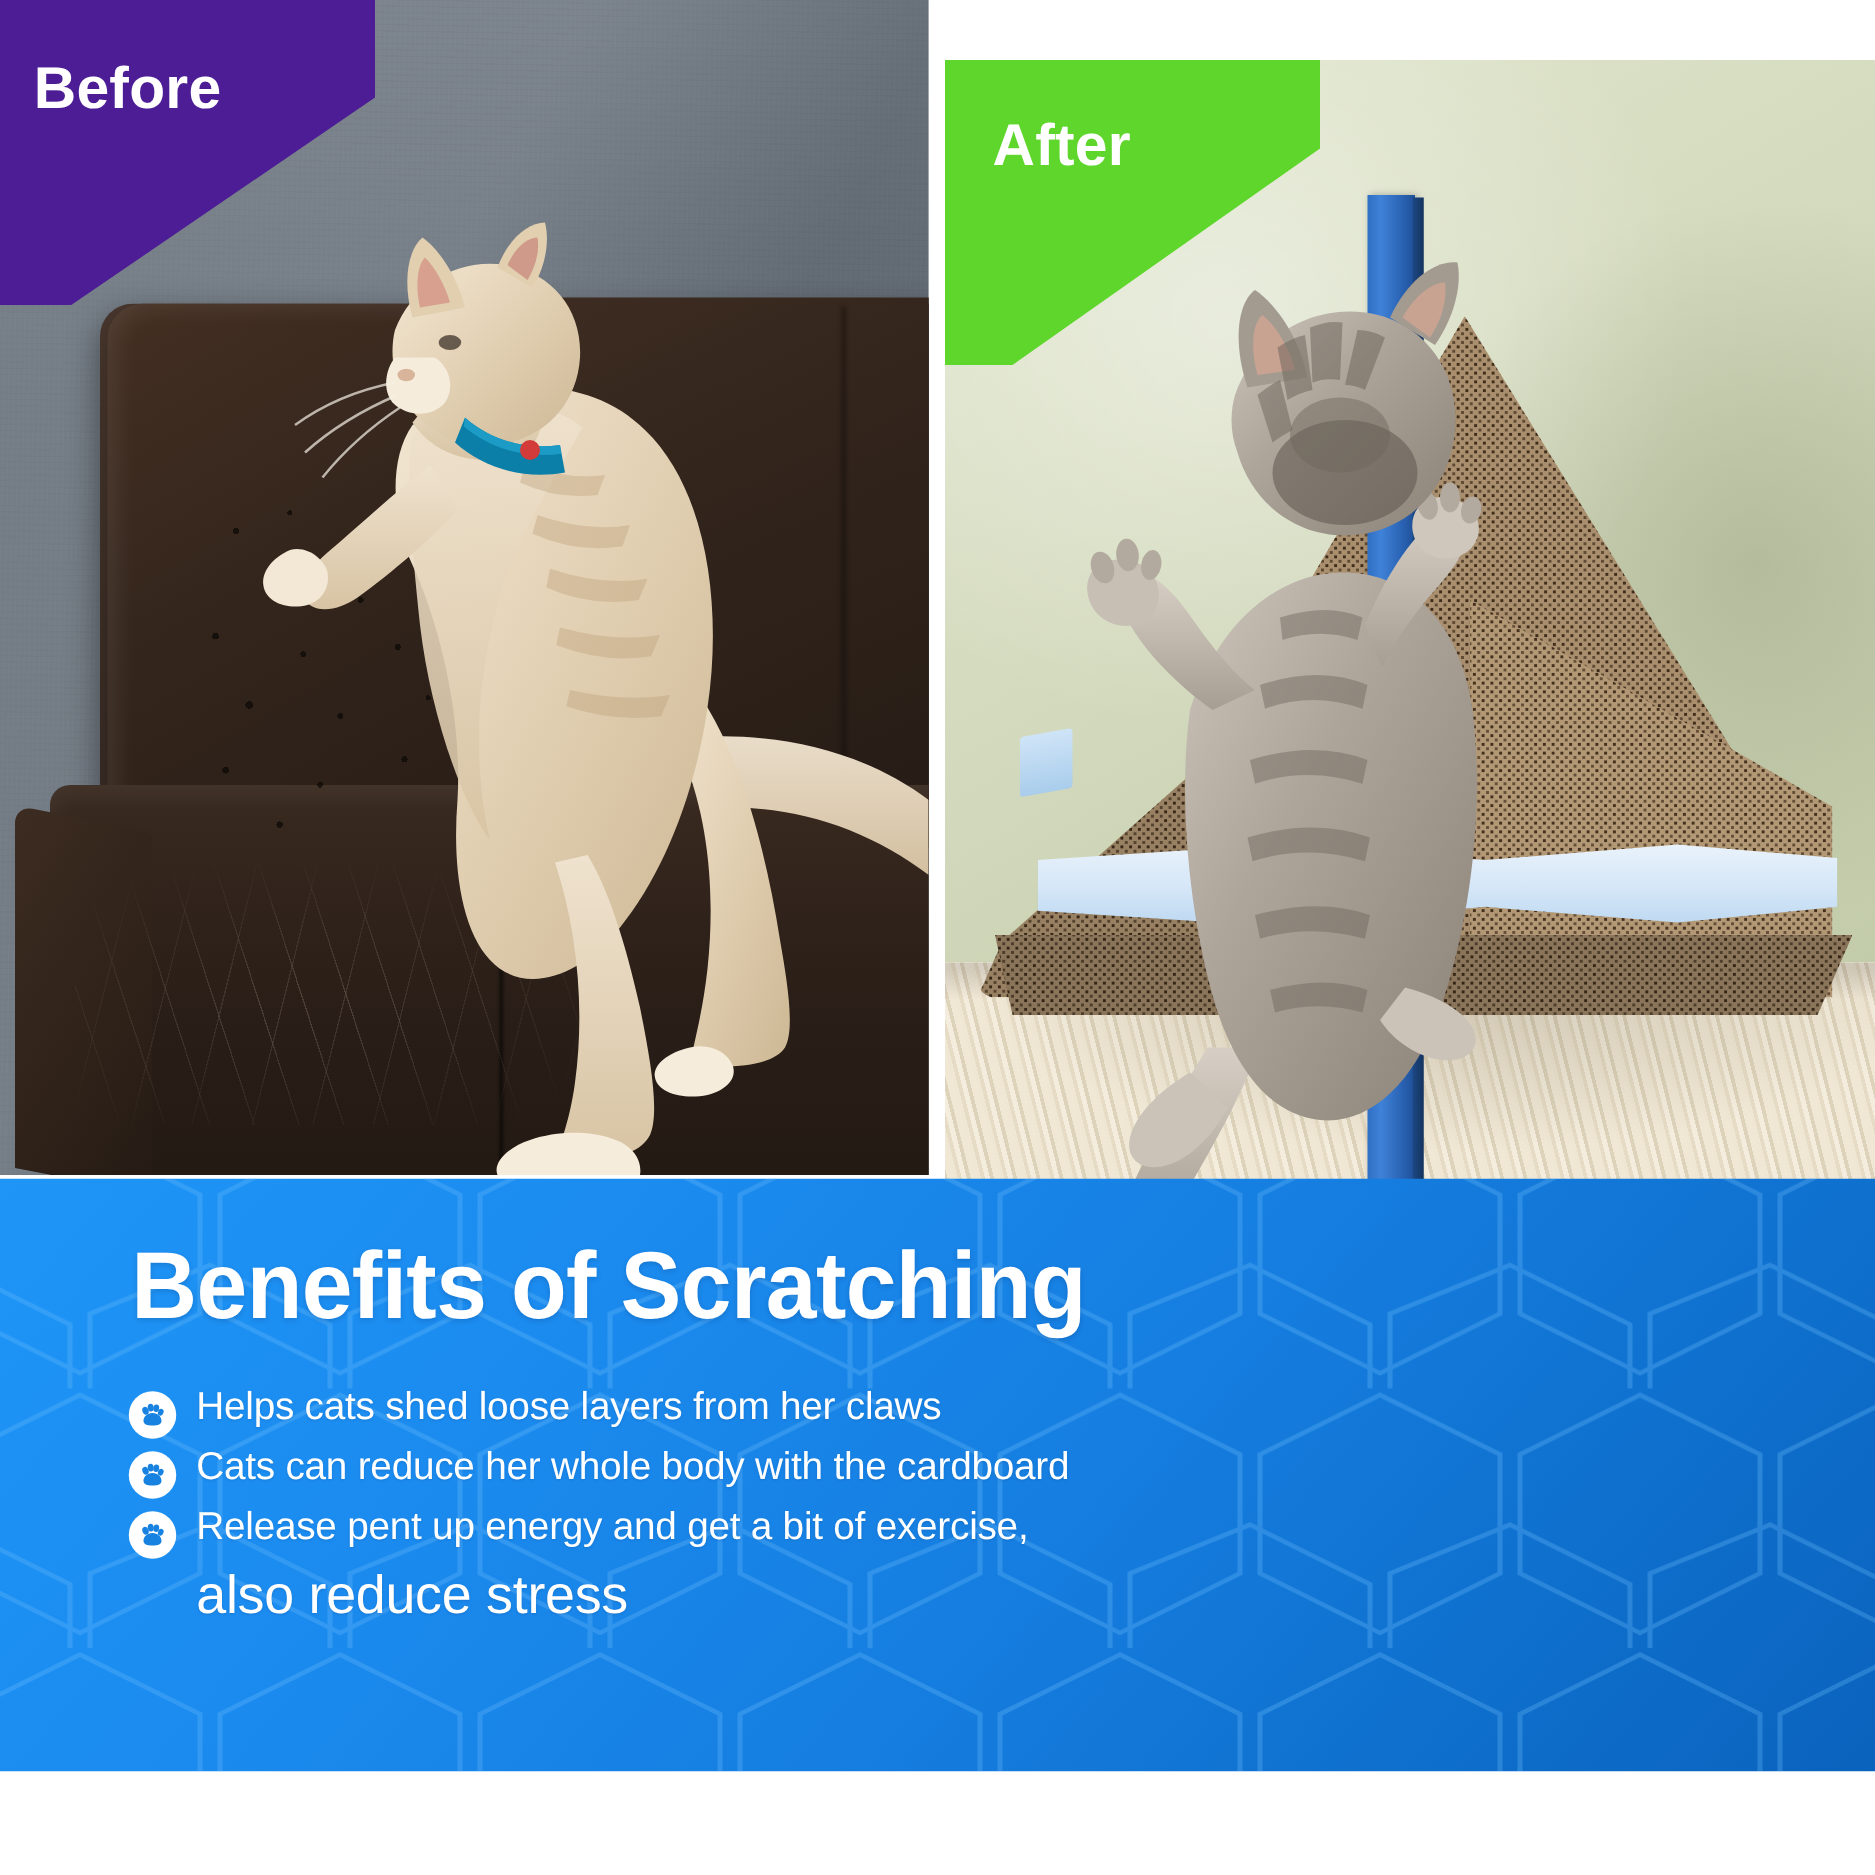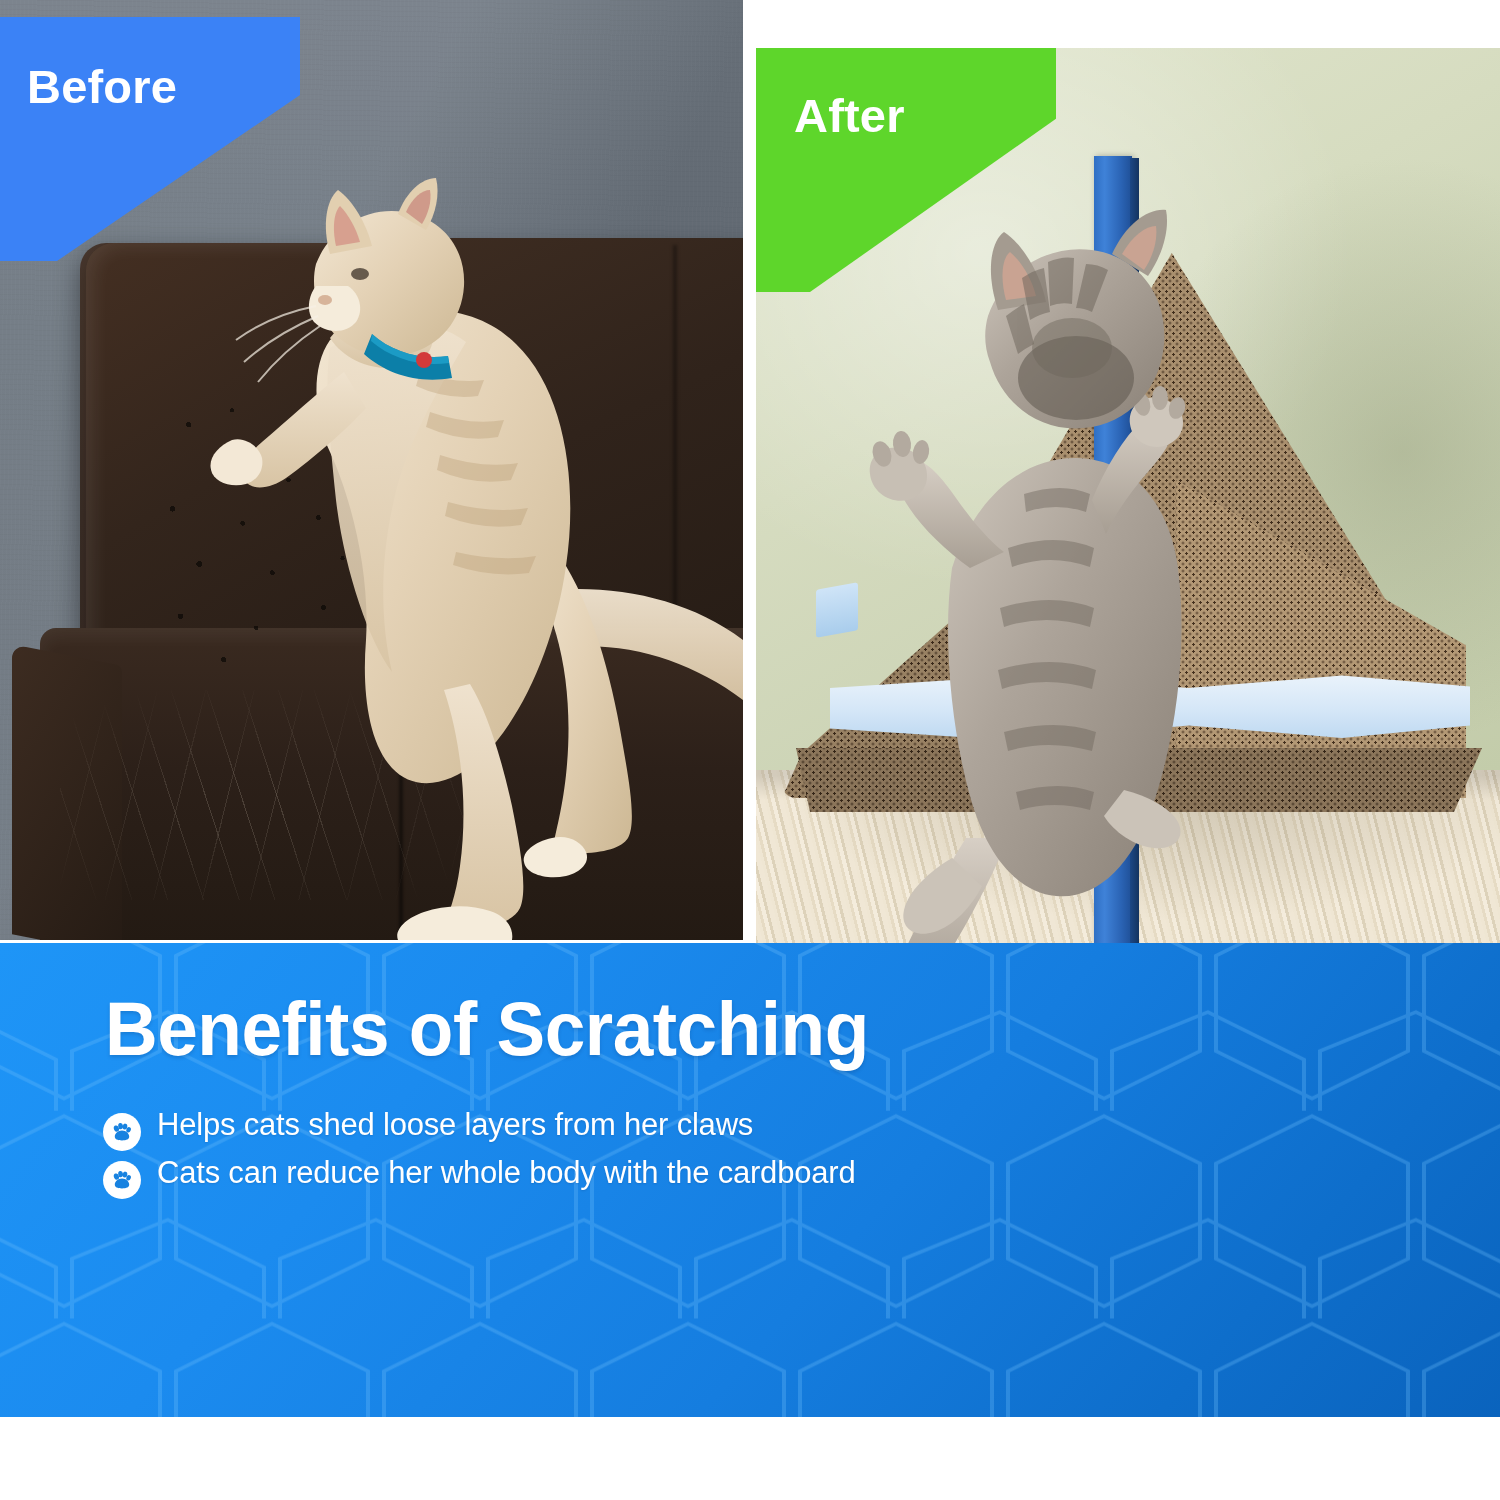--- a/index.html
+++ b/index.html
@@ -193,23 +193,22 @@
     position:absolute; left:60px; top:538px; width:42px; height:48px;
     background:linear-gradient(180deg,#cfe4f7,#a9cdec);
     transform:skewY(-10deg); border-radius:3px;
   }
   .cat2 { position:absolute; left:0; top:0; width:744px; height:940px; }
 
   
   .banner { position:absolute; top:0; height:244px; display:flex; align-items:flex-start; }
   .banner-before {
     left:0; width:300px;
-    background:#3b82f6;
+    background:#4c1d95;
     clip-path:polygon(0% 0%, 100% 0%, 100% 32%, 19% 100%, 0% 100%);
-    margin-top:17px;
   }
   .banner-after {
     left:756px; width:300px;
     background:#5ED62B;
     clip-path:polygon(0% 0%, 100% 0%, 100% 29%, 18% 100%, 0% 100%);
   }
   .banner-label {
     color:#ffffff; font-weight:bold; font-size:47px; letter-spacing:.2px;
     line-height:1; white-space:nowrap;
   }
@@ -496,18 +495,31 @@
               <ellipse cx="6.4" cy="8.6" rx="2.5" ry="3.2" fill="#1782e0" transform="rotate(-20 6.4 8.6)"></ellipse>
               <ellipse cx="10.6" cy="6.1" rx="2.4" ry="3.1" fill="#1782e0" transform="rotate(-7 10.6 6.1)"></ellipse>
               <ellipse cx="15.0" cy="6.6" rx="2.3" ry="3.0" fill="#1782e0" transform="rotate(9 15 6.6)"></ellipse>
               <ellipse cx="18.6" cy="9.8" rx="2.2" ry="2.8" fill="#1782e0" transform="rotate(22 18.6 9.8)"></ellipse>
               <path d="M12 10.4 c4.4 0 7.2 3.2 7.2 6.1 c0 2.6 -2.6 3.9 -7.2 3.9 c-4.6 0 -7.2 -1.3 -7.2 -3.9 c0 -2.9 2.8 -6.1 7.2 -6.1 Z" fill="#1782e0"></path>
             </svg>
           </span>
           <span class="bullet-text">Cats can reduce her whole body with the cardboard</span>
         </div>
 
+        <div class="bullet-row">
+          <span class="paw-badge">
+            <svg viewBox="0 0 24 24">
+              <ellipse cx="6.4" cy="8.6" rx="2.5" ry="3.2" fill="#1782e0" transform="rotate(-20 6.4 8.6)"></ellipse>
+              <ellipse cx="10.6" cy="6.1" rx="2.4" ry="3.1" fill="#1782e0" transform="rotate(-7 10.6 6.1)"></ellipse>
+              <ellipse cx="15.0" cy="6.6" rx="2.3" ry="3.0" fill="#1782e0" transform="rotate(9 15 6.6)"></ellipse>
+              <ellipse cx="18.6" cy="9.8" rx="2.2" ry="2.8" fill="#1782e0" transform="rotate(22 18.6 9.8)"></ellipse>
+              <path d="M12 10.4 c4.4 0 7.2 3.2 7.2 6.1 c0 2.6 -2.6 3.9 -7.2 3.9 c-4.6 0 -7.2 -1.3 -7.2 -3.9 c0 -2.9 2.8 -6.1 7.2 -6.1 Z" fill="#1782e0"></path>
+            </svg>
+          </span>
+          <span class="bullet-text">Release pent up energy and get a bit of exercise,</span>
+        </div>
+        <div class="bullet-cont">also reduce stress</div>
 
       </div>
     </div>
   </div>
 
 </div>
 
 </body></html>

